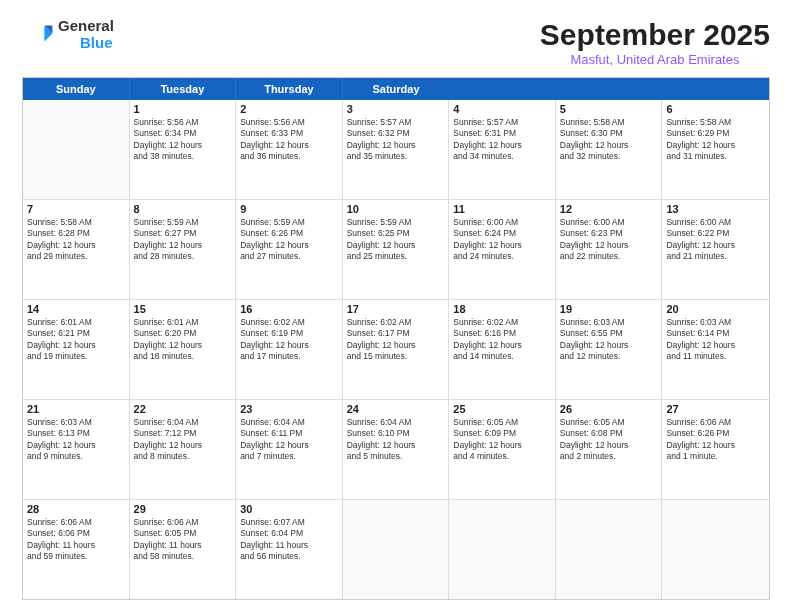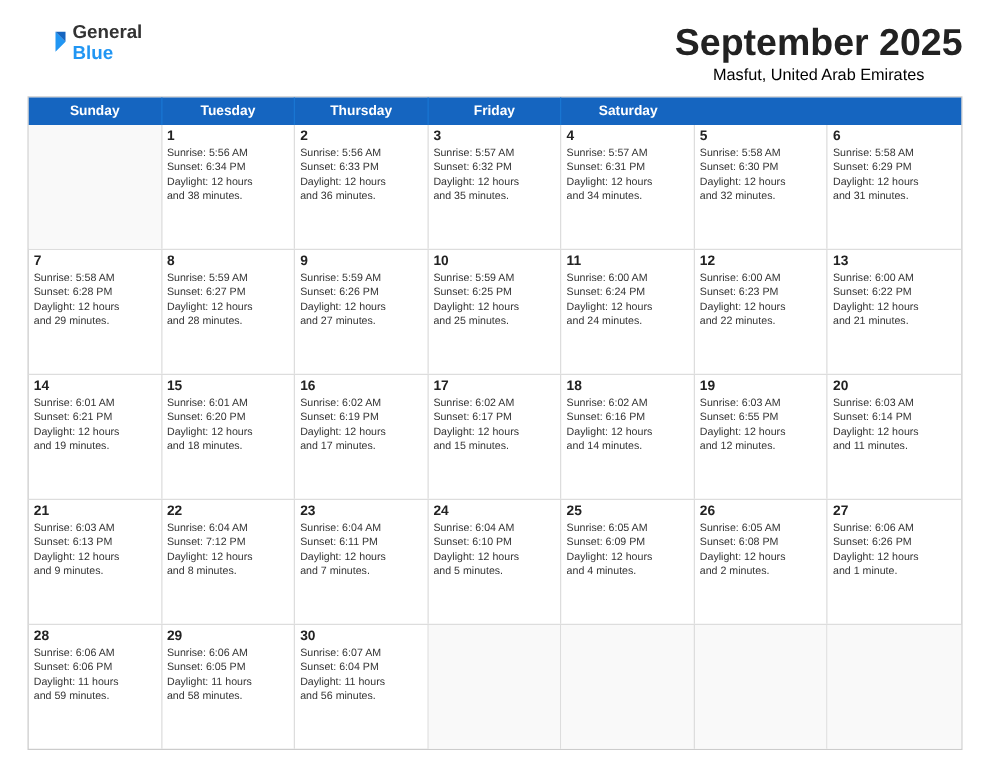--- a/index.html
+++ b/index.html
@@ -27,36 +27,36 @@
       display: flex;
       align-items: center;
       gap: 4px;
     }
     .logo-text {
       font-size: 15px;
       font-weight: bold;
       line-height: 1.1;
     }
     .logo-general { color: #333; }
-    .logo-blue { color: #2196F3; }
+    .logo-blue { color: #2196F3; margin-left: 22px; }
     .logo-icon {
       width: 32px;
       height: 32px;
     }
     .title-block {
       text-align: center;
     }
     .cal-title {
       font-size: 30px;
       font-weight: bold;
       color: #222;
     }
     .cal-subtitle {
       font-size: 13px;
-      color: #000000;
+      color: #8b5cf6;
     }
     .calendar {
       flex: 1;
       display: flex;
       flex-direction: column;
       border: 1px solid #ccc;
     }
     .cal-header-row {
       display: grid;
       grid-template-columns: repeat(7, 1fr);
@@ -120,21 +120,20 @@
       <div class="cal-title">September 2025</div>
       <div class="cal-subtitle">Masfut, United Arab Emirates</div>
     </div>
   </div>
 
   <div class="calendar">
     <div class="cal-header-row">
     <div class="cal-header-cell">Sunday</div>
         <div class="cal-header-cell">Tuesday</div>
         <div class="cal-header-cell">Thursday</div>
-        <div class="cal-header-cell">Friday</div>
         <div class="cal-header-cell">Saturday</div>
       </div>
     <div class="cal-body">
     <div class="cal-row">
           <div class="cal-cell empty"></div>
           <div class="cal-cell">
             <div class="day-num">1</div>
             <div class="cell-line">Sunrise: 5:56 AM</div>
             <div class="cell-line">Sunset: 6:34 PM</div>
             <div class="cell-line">Daylight: 12 hours</div>

